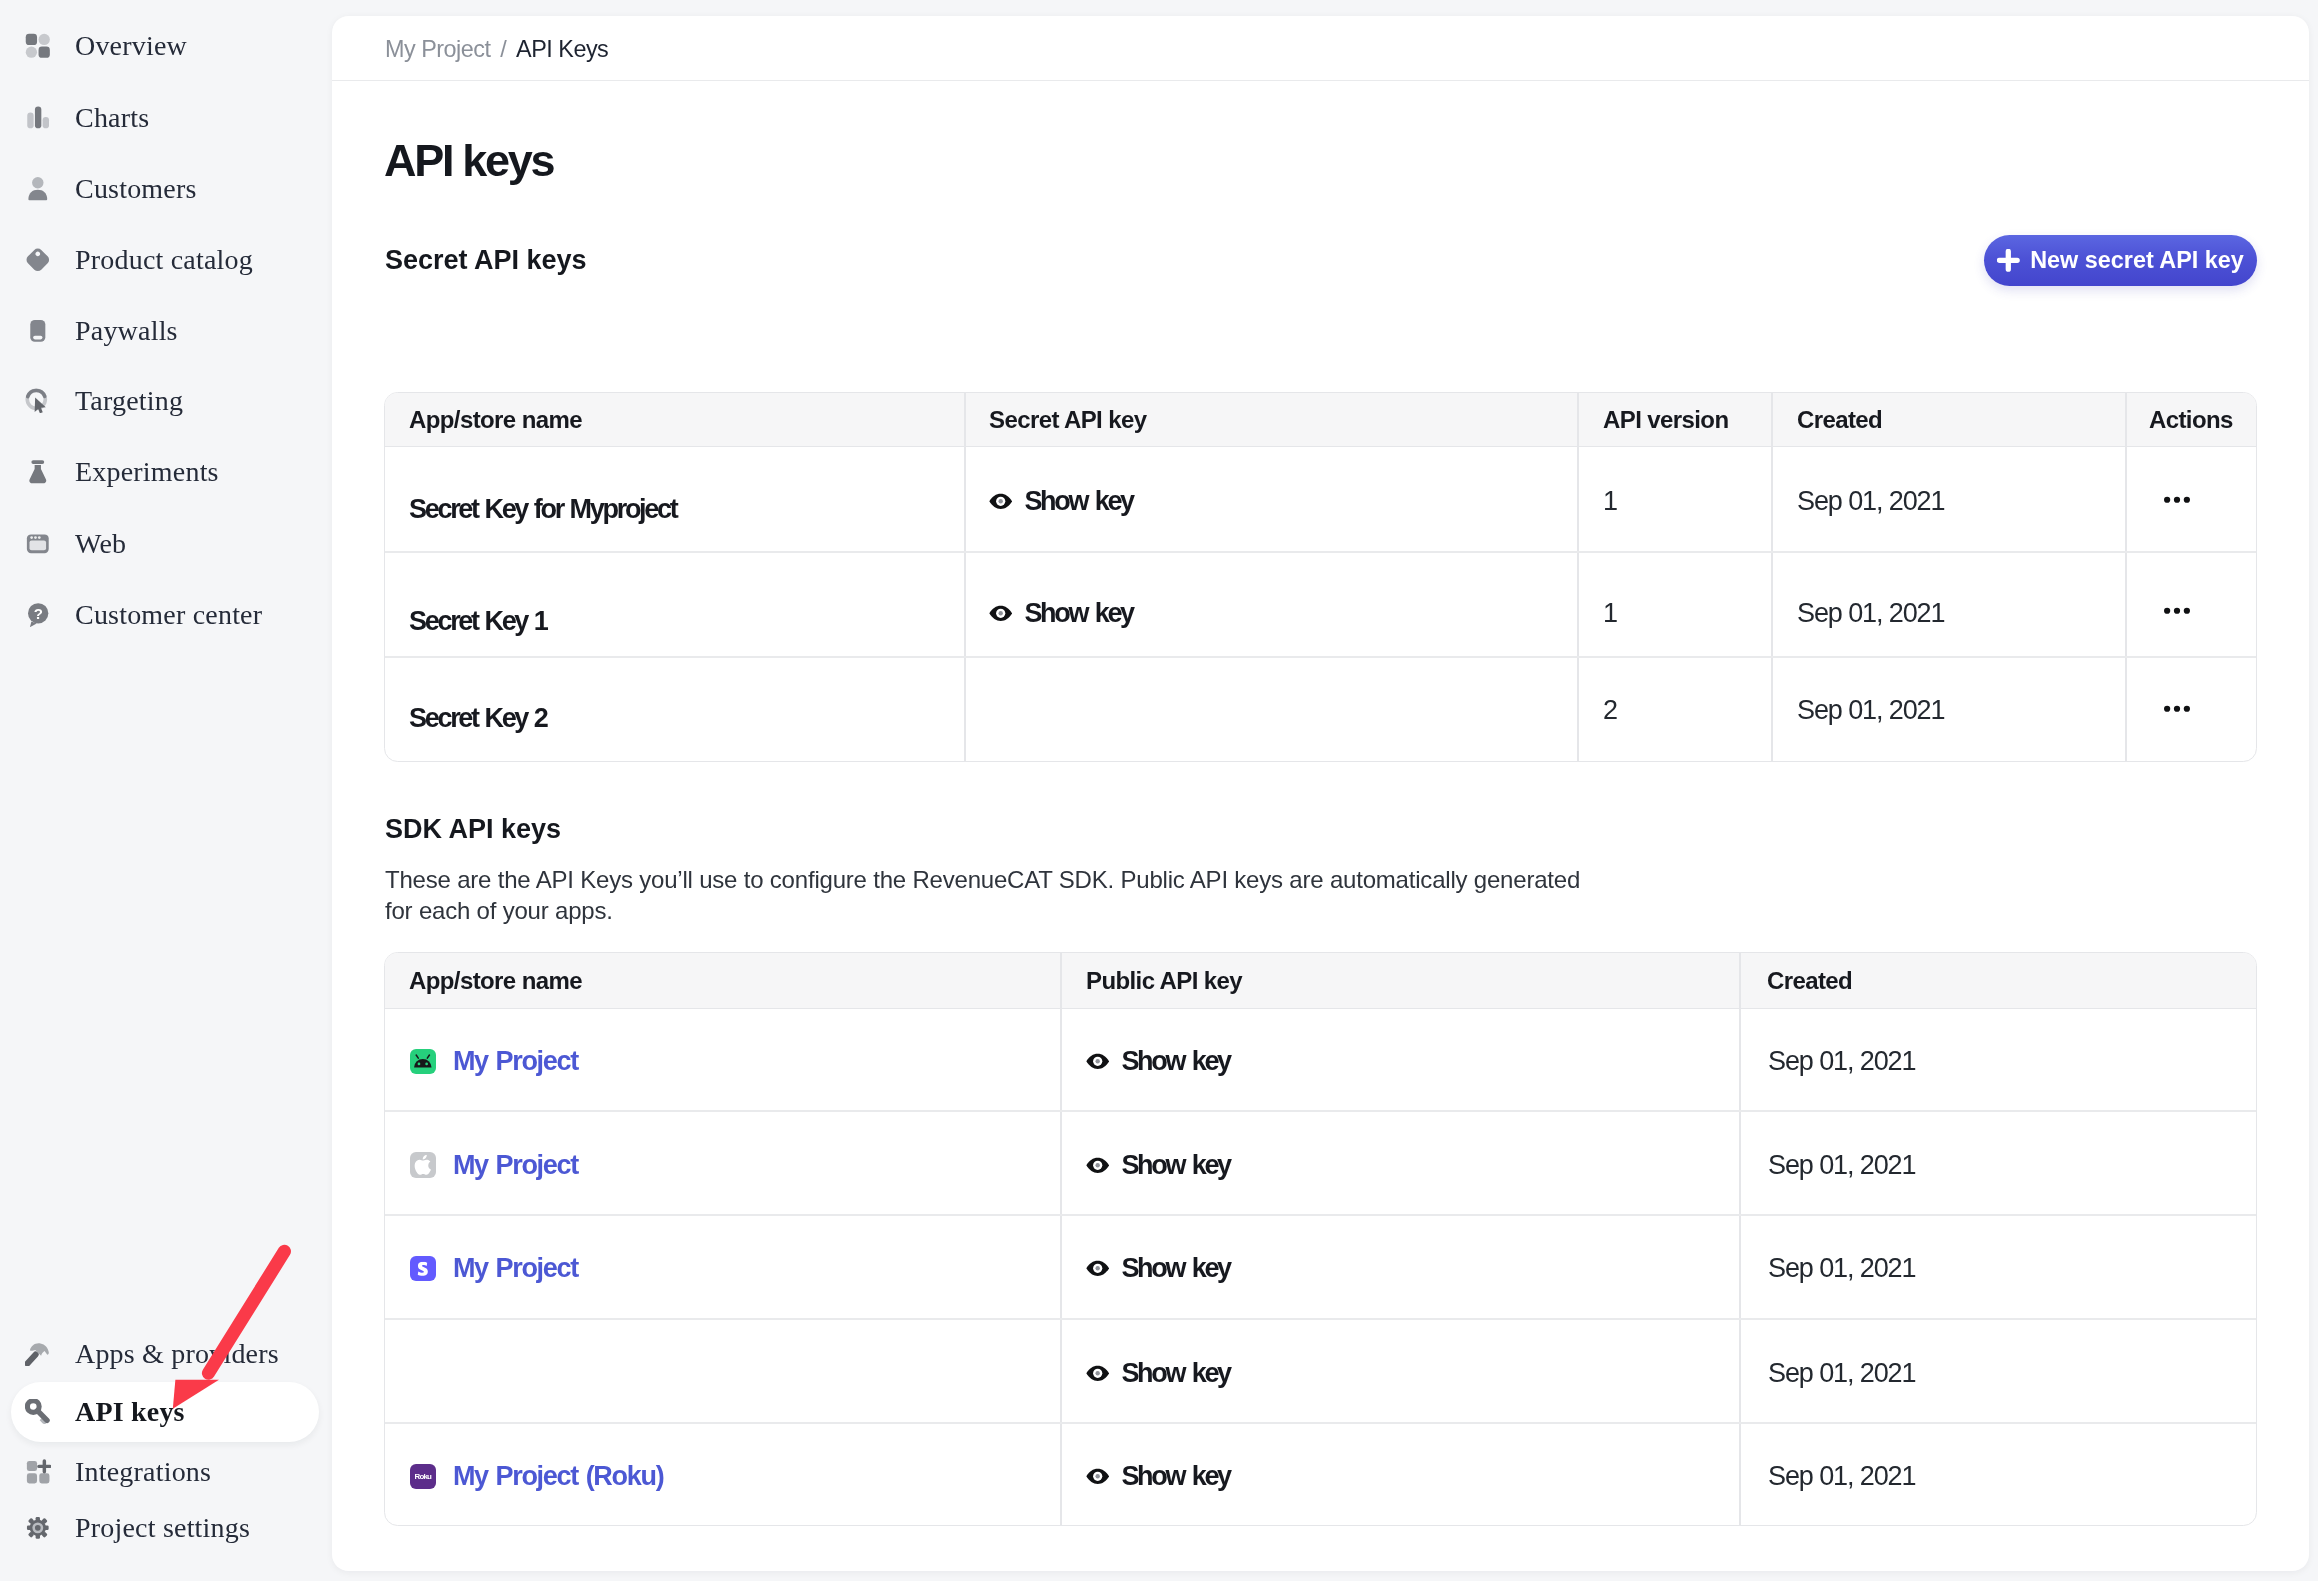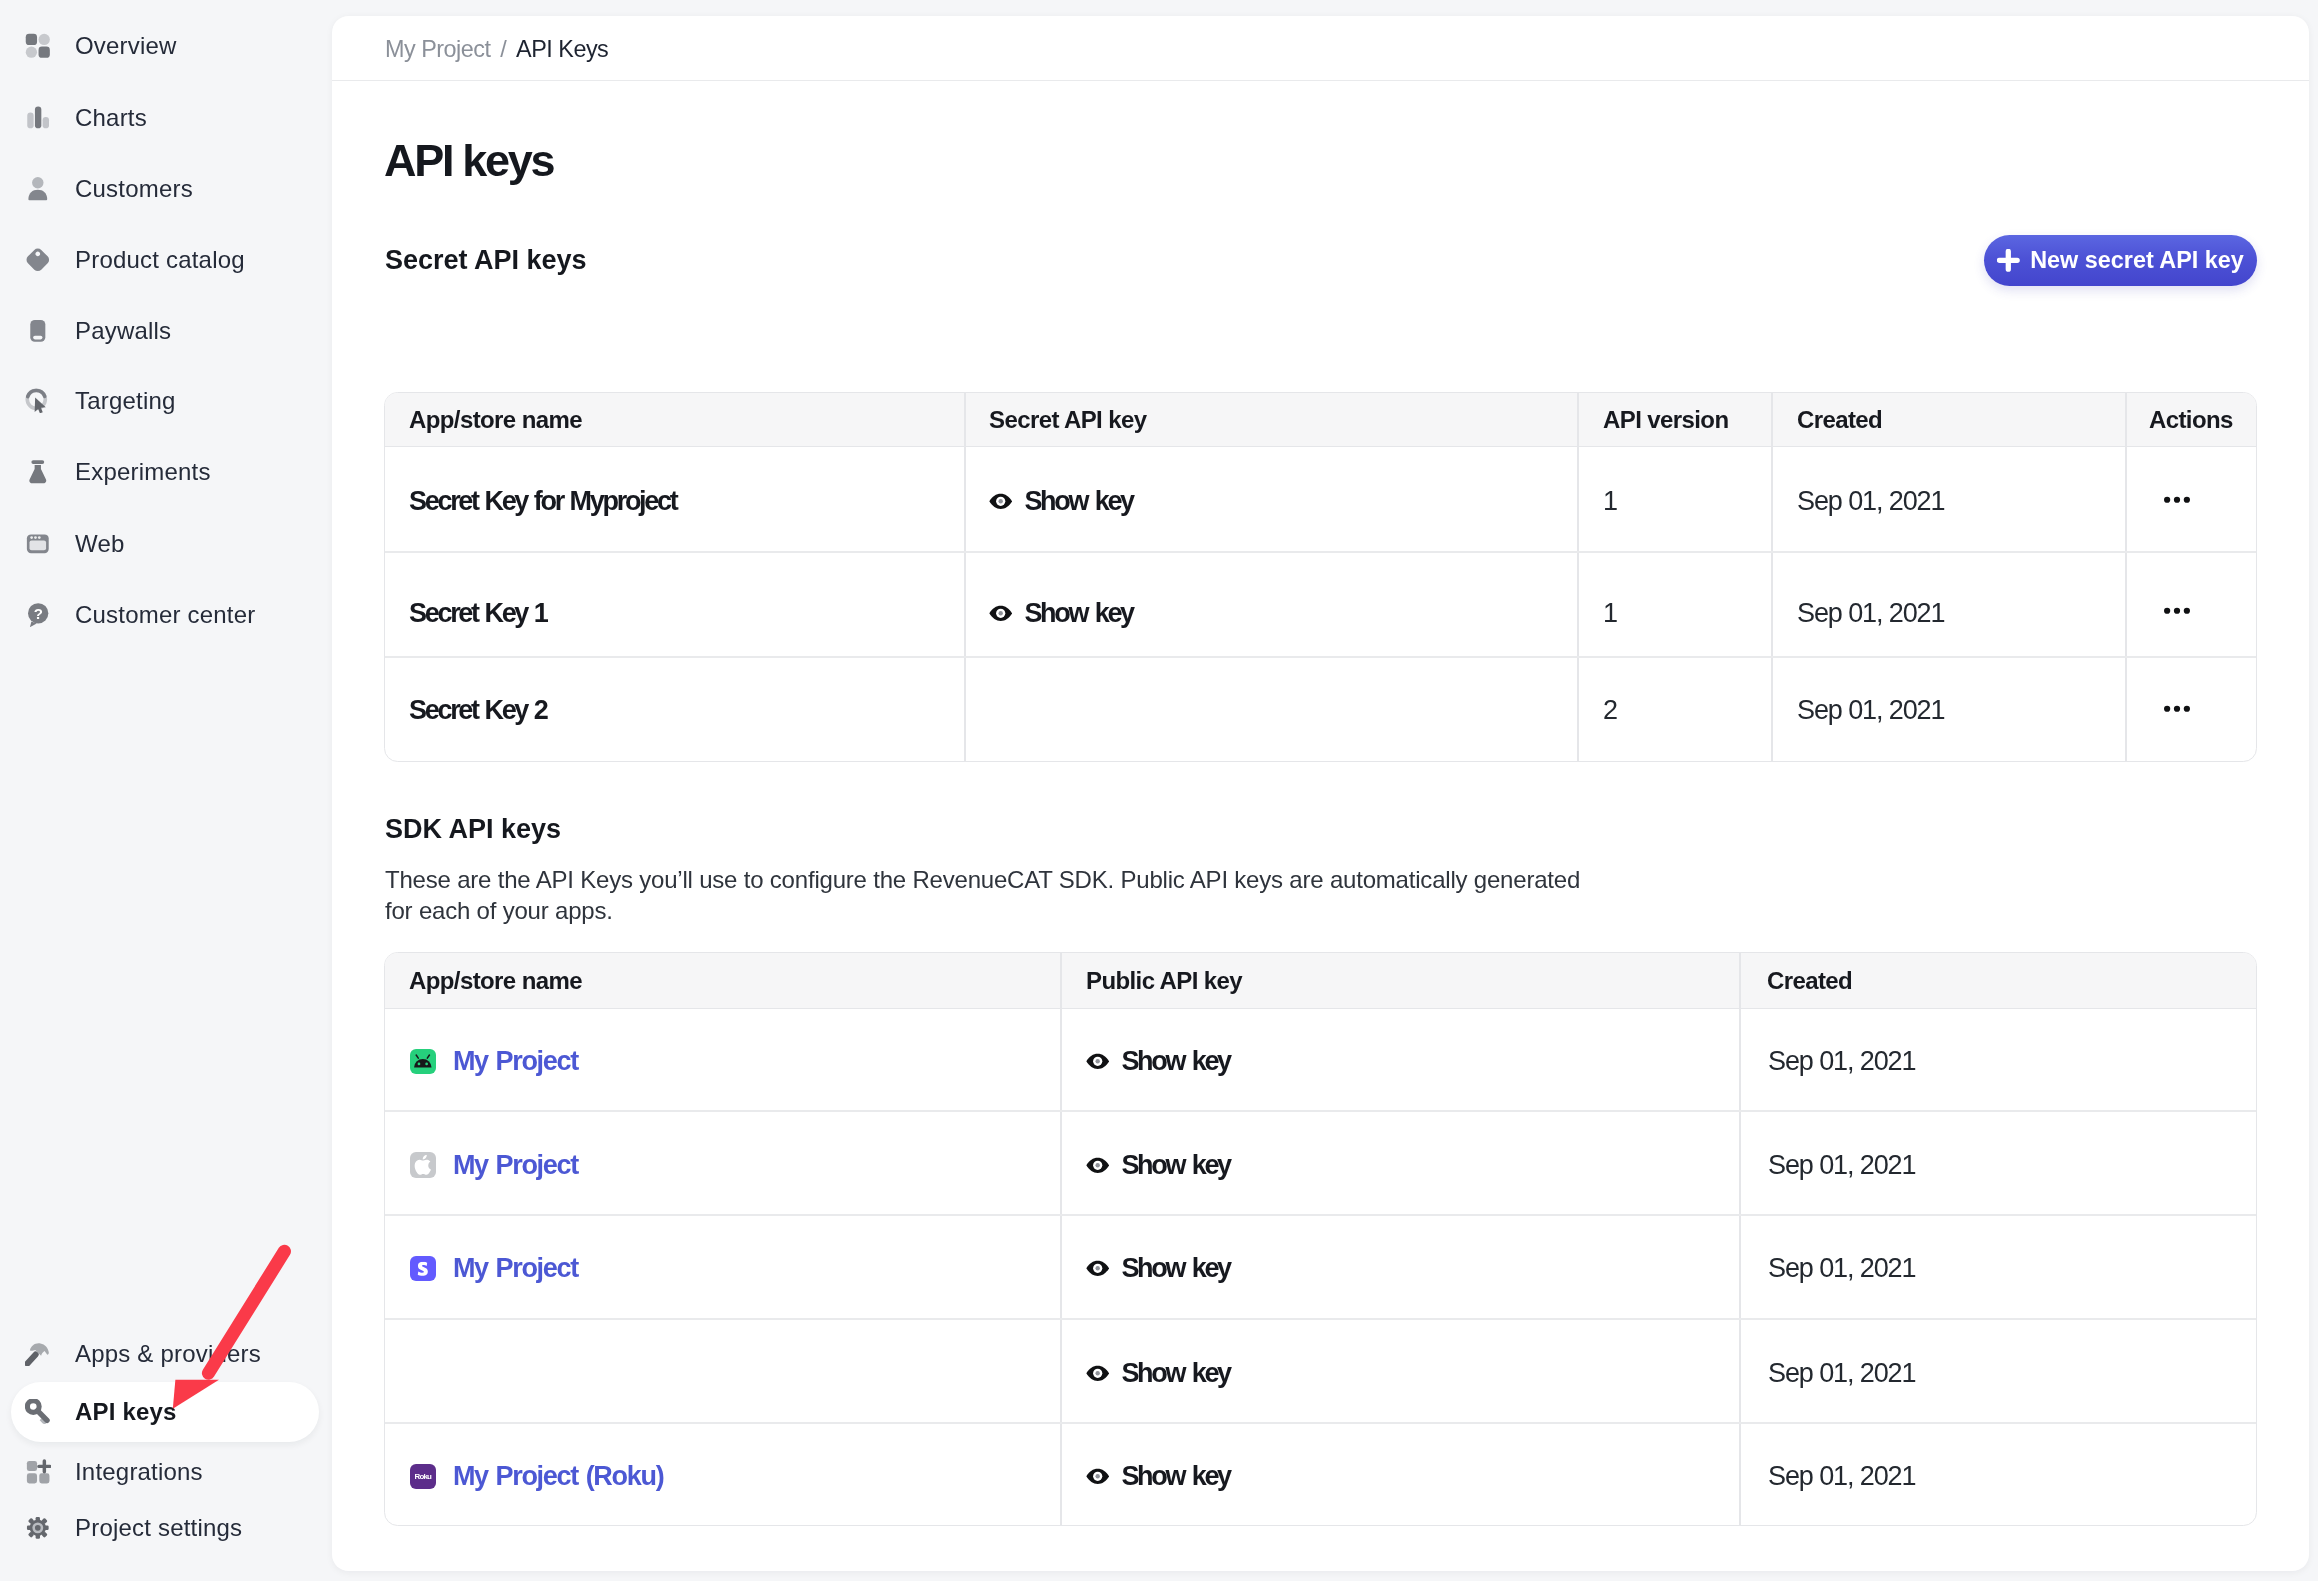--- a/index.html
+++ b/index.html
@@ -12,21 +12,21 @@
     color:#16191e;
   }
   .abs { position:absolute; }
 
   
   .side-item { position:absolute; left:0; width:332px; height:71px; }
   .side-item .ic { position:absolute; left:25px; top:50%; margin-top:-12.8px; width:25.6px; height:25.6px; }
   .side-item .lbl {
     position:absolute; left:75px; top:0; height:100%;
     display:flex; align-items:center;
-    font-size:24px; color:#252b39; letter-spacing:0.2px;
+    font-size:28px; color:#252b39; letter-spacing:0.2px;font-family:Liberation Serif, serif;
   }
   .pill {
     position:absolute; left:11.3px; top:1382px; width:308px; height:60px;
     background:#ffffff; border-radius:30px;
     box-shadow:0 3px 7.5px rgba(25,30,40,0.06);
   }
 
   
   .card {
     position:absolute; left:332px; top:16px; width:1977px; height:1555px;
@@ -77,21 +77,21 @@
     border-radius:12px 12px 0 0;
   }
   .tbl .vline { position:absolute; top:0; bottom:0; width:1.5px; background:#e5e6e9; }
   .tbl .hline { position:absolute; left:0; right:0; height:1.5px; background:#e9eaec; }
   .cell {
     position:absolute; top:0; height:100%;
     display:flex; align-items:center;
     font-size:24px; color:#23282f;
   }
   .row .cell { padding-top:6px; font-size:27px; letter-spacing:-1.1px; }
-  .row .cell.b { letter-spacing:-2.3px; word-spacing:1.5px; }
+  .row .cell.b { letter-spacing:-2.3px; word-spacing:1.5px;margin-top:8px; }
   .thead .cell { padding-top:0; font-size:24px; letter-spacing:-0.6px; }
   .cell.b { font-weight:700; color:#17191f; }
   .cell .eye { margin-right:12px; }
   .link { color:#4c58d4; font-weight:700; font-size:27px; letter-spacing:-1.3px; word-spacing:1.5px; }
   .appic { width:25.6px; height:25.6px; border-radius:6px; margin-right:17.3px;
     display:flex; align-items:center; justify-content:center; flex:0 0 25.6px; }
 </style>
 </head>
 <body>
 

